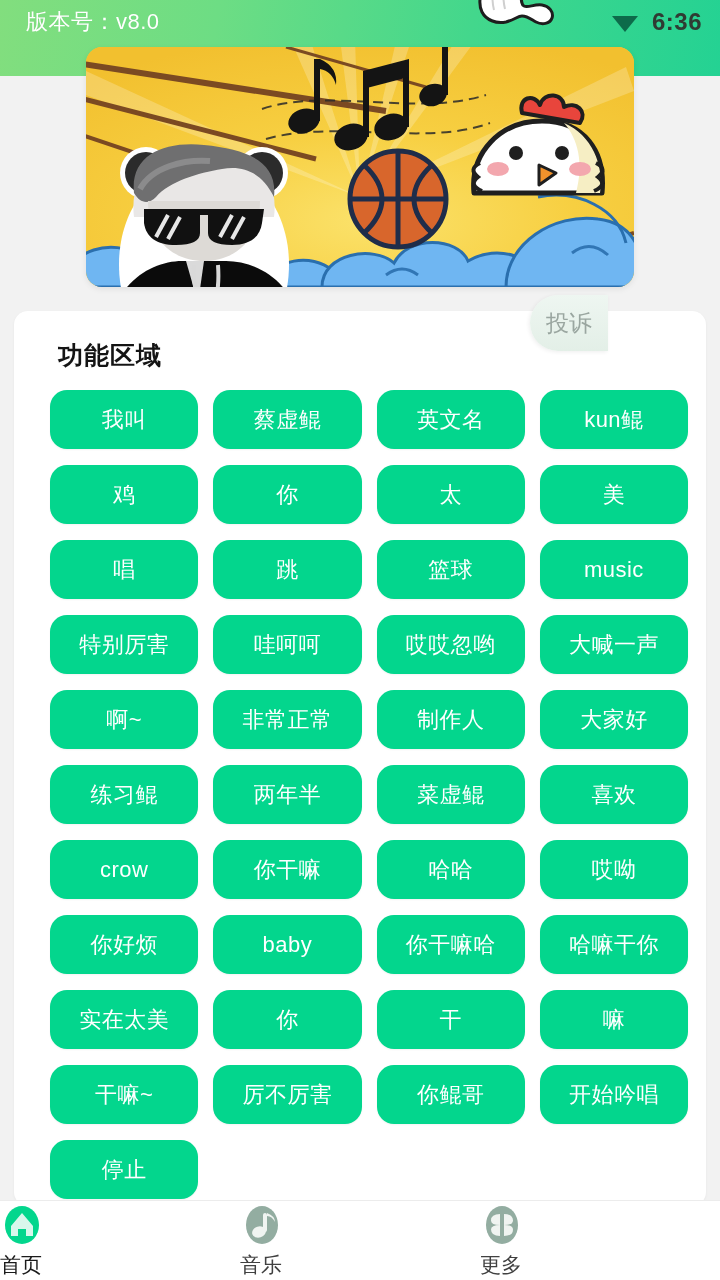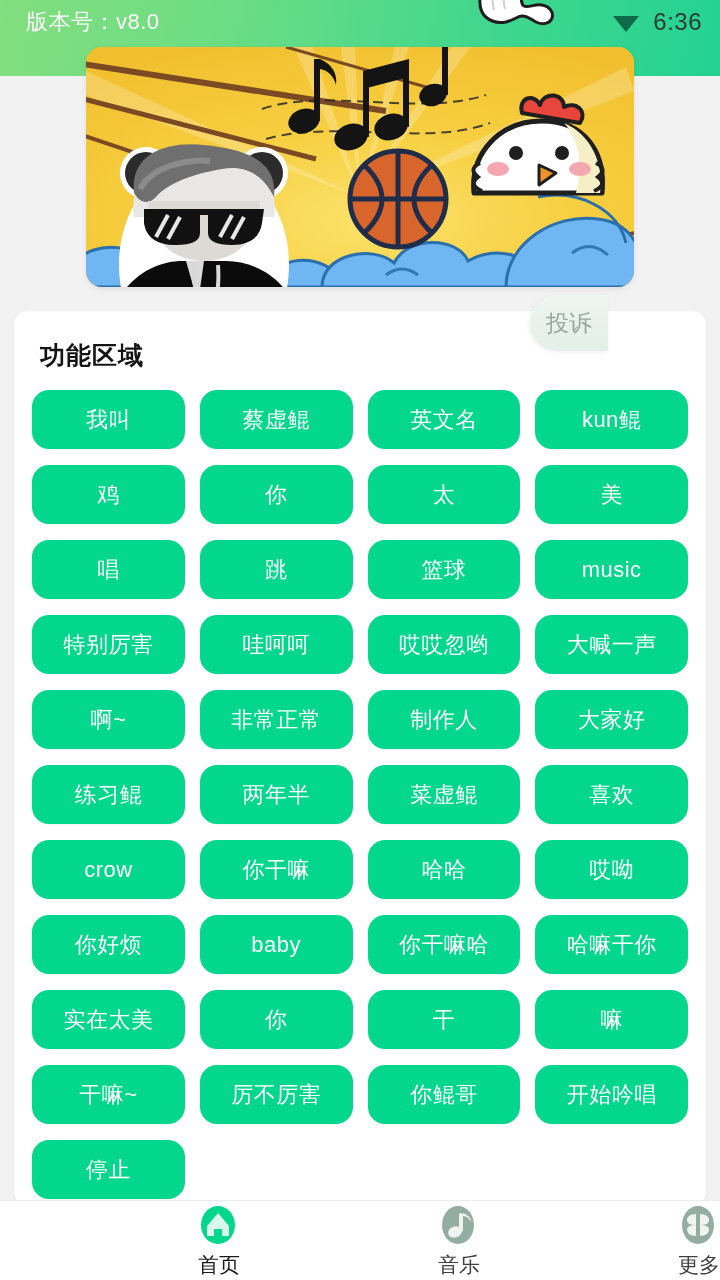--- a/index.html
+++ b/index.html
@@ -22,21 +22,21 @@
     display:flex; align-items:center; z-index:5;
   }
   .version-label {
     margin-left:26px; color:#ffffff; font-size:22px; letter-spacing:0.5px;
     text-shadow:0 0 1px rgba(0,0,0,.06);
   }
   .status-right {
     margin-left:auto; margin-right:18px; display:flex; align-items:center; gap:12px;
   }
   .wifi-glyph { display:block; }
-  .clock { color:#2f3b33; font-size:24px; font-weight:400; letter-spacing:0.5px; }
+  .clock { color:#2f3b33; font-size:24px; font-weight:700; letter-spacing:0.5px; }
 
   
   .notch-hand {
     position:absolute; left:470px; top:-16px; width:86px; height:54px; z-index:6;
   }
 
   
   .banner-wrap {
     position:absolute; left:86px; top:47px; width:548px; height:240px;
     border-radius:16px; overflow:hidden; z-index:4;
@@ -53,20 +53,21 @@
     display:flex; align-items:center; justify-content:center;
     color:#9aa6a0; font-size:23px; z-index:9;
     box-shadow:-1px 1px 4px rgba(0,0,0,.07);
   }
 
   
   .card {
     position:absolute; left:14px; top:311px; width:692px; height:895px;
     background:#ffffff; border-radius:14px; overflow:hidden;
     box-shadow:0 1px 3px rgba(0,0,0,.05);
+    padding-left:18px;
   }
   .card-title {
     margin:28px 0 0 26px; font-size:25px; font-weight:bold; color:#141414;
     letter-spacing:1px;
   }
   .grid {
     margin:18px 18px 0 18px;
     display:grid; grid-template-columns:repeat(4,1fr);
     column-gap:15px; row-gap:16px;
   }
@@ -78,21 +79,21 @@
     cursor:pointer; letter-spacing:0.5px;
     box-shadow:0 1px 2px rgba(0,0,0,.05);
   }
 
   
   .tabbar {
     position:absolute; left:0; bottom:0; width:720px; height:80px;
     background:#ffffff; border-top:1px solid #ececec;
     display:flex; align-items:center; z-index:10;
   }
-  .tab { flex:1; display:flex; flex-direction:column; align-items:flex-end; gap:4px; cursor:pointer; }
+  .tab { flex:1; display:flex; flex-direction:column; align-items:flex-start; gap:4px; cursor:pointer; }
   .tab-icon { width:44px; height:44px; display:block; }
   .tab-label { font-size:21px; color:#404040; }
   .tab.active .tab-label { color:#1a1a1a; }
 </style>
 </head>
 <body>
 
 <div id="app">
 
   <div class="header-green"></div>

